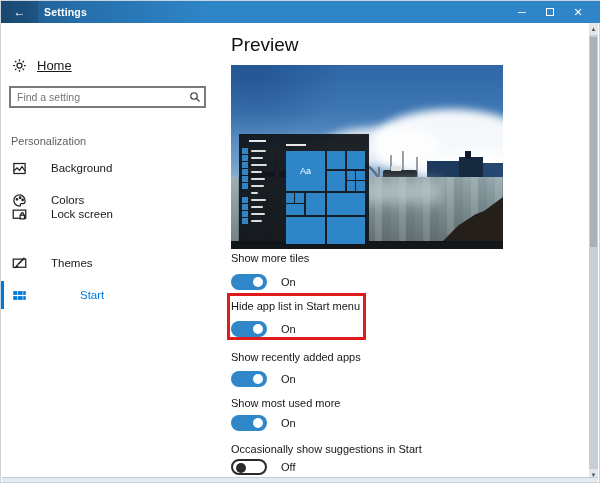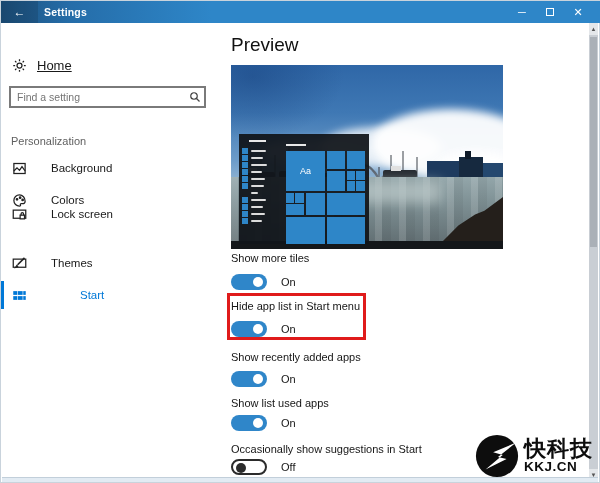--- a/index.html
+++ b/index.html
@@ -349,42 +349,32 @@
   </div>
 
   <div class="setting-label" style="top:350px">Show recently added apps</div>
   <div class="toggle-row" style="top:370px">
     <div class="toggle">
         <div class="knob"></div>
       </div>
     <span class="state-label">On</span>
   </div>
 
-  <div class="setting-label" style="top:396px">Show list used apps</div>
+  <div class="setting-label" style="top:396px">Show most used more</div>
   <div class="toggle-row" style="top:414px">
     <div class="toggle">
         <div class="knob"></div>
       </div>
     <span class="state-label">On</span>
   </div>
 
   <div class="setting-label" style="top:442px">Occasionally show suggestions in Start</div>
   <div class="toggle-row" style="top:458px">
     <div class="toggle off">
         <div class="knob"></div>
       </div>
     <span class="state-label">Off</span>
   </div>
 
   <div id="bottom-strip"></div>
 
-  <div id="watermark">
-    <svg id="wm-logo" viewBox="0 0 48 48">
-      <path d="M24 2a22 22 0 1 0 0 44 22 22 0 0 0 0-44z" fill="#0d0d0d"></path>
-      <path d="M44 10 L20 20 L30 23 L12 38 L34 27 L25 25 Z" fill="#fff"></path>
-    </svg>
-    <div id="wm-text">
-      <span id="wm-cn">快科技</span>
-      <span id="wm-en">KKJ.CN</span>
-    </div>
-  </div>
 
 </div>
 
 </body></html>

